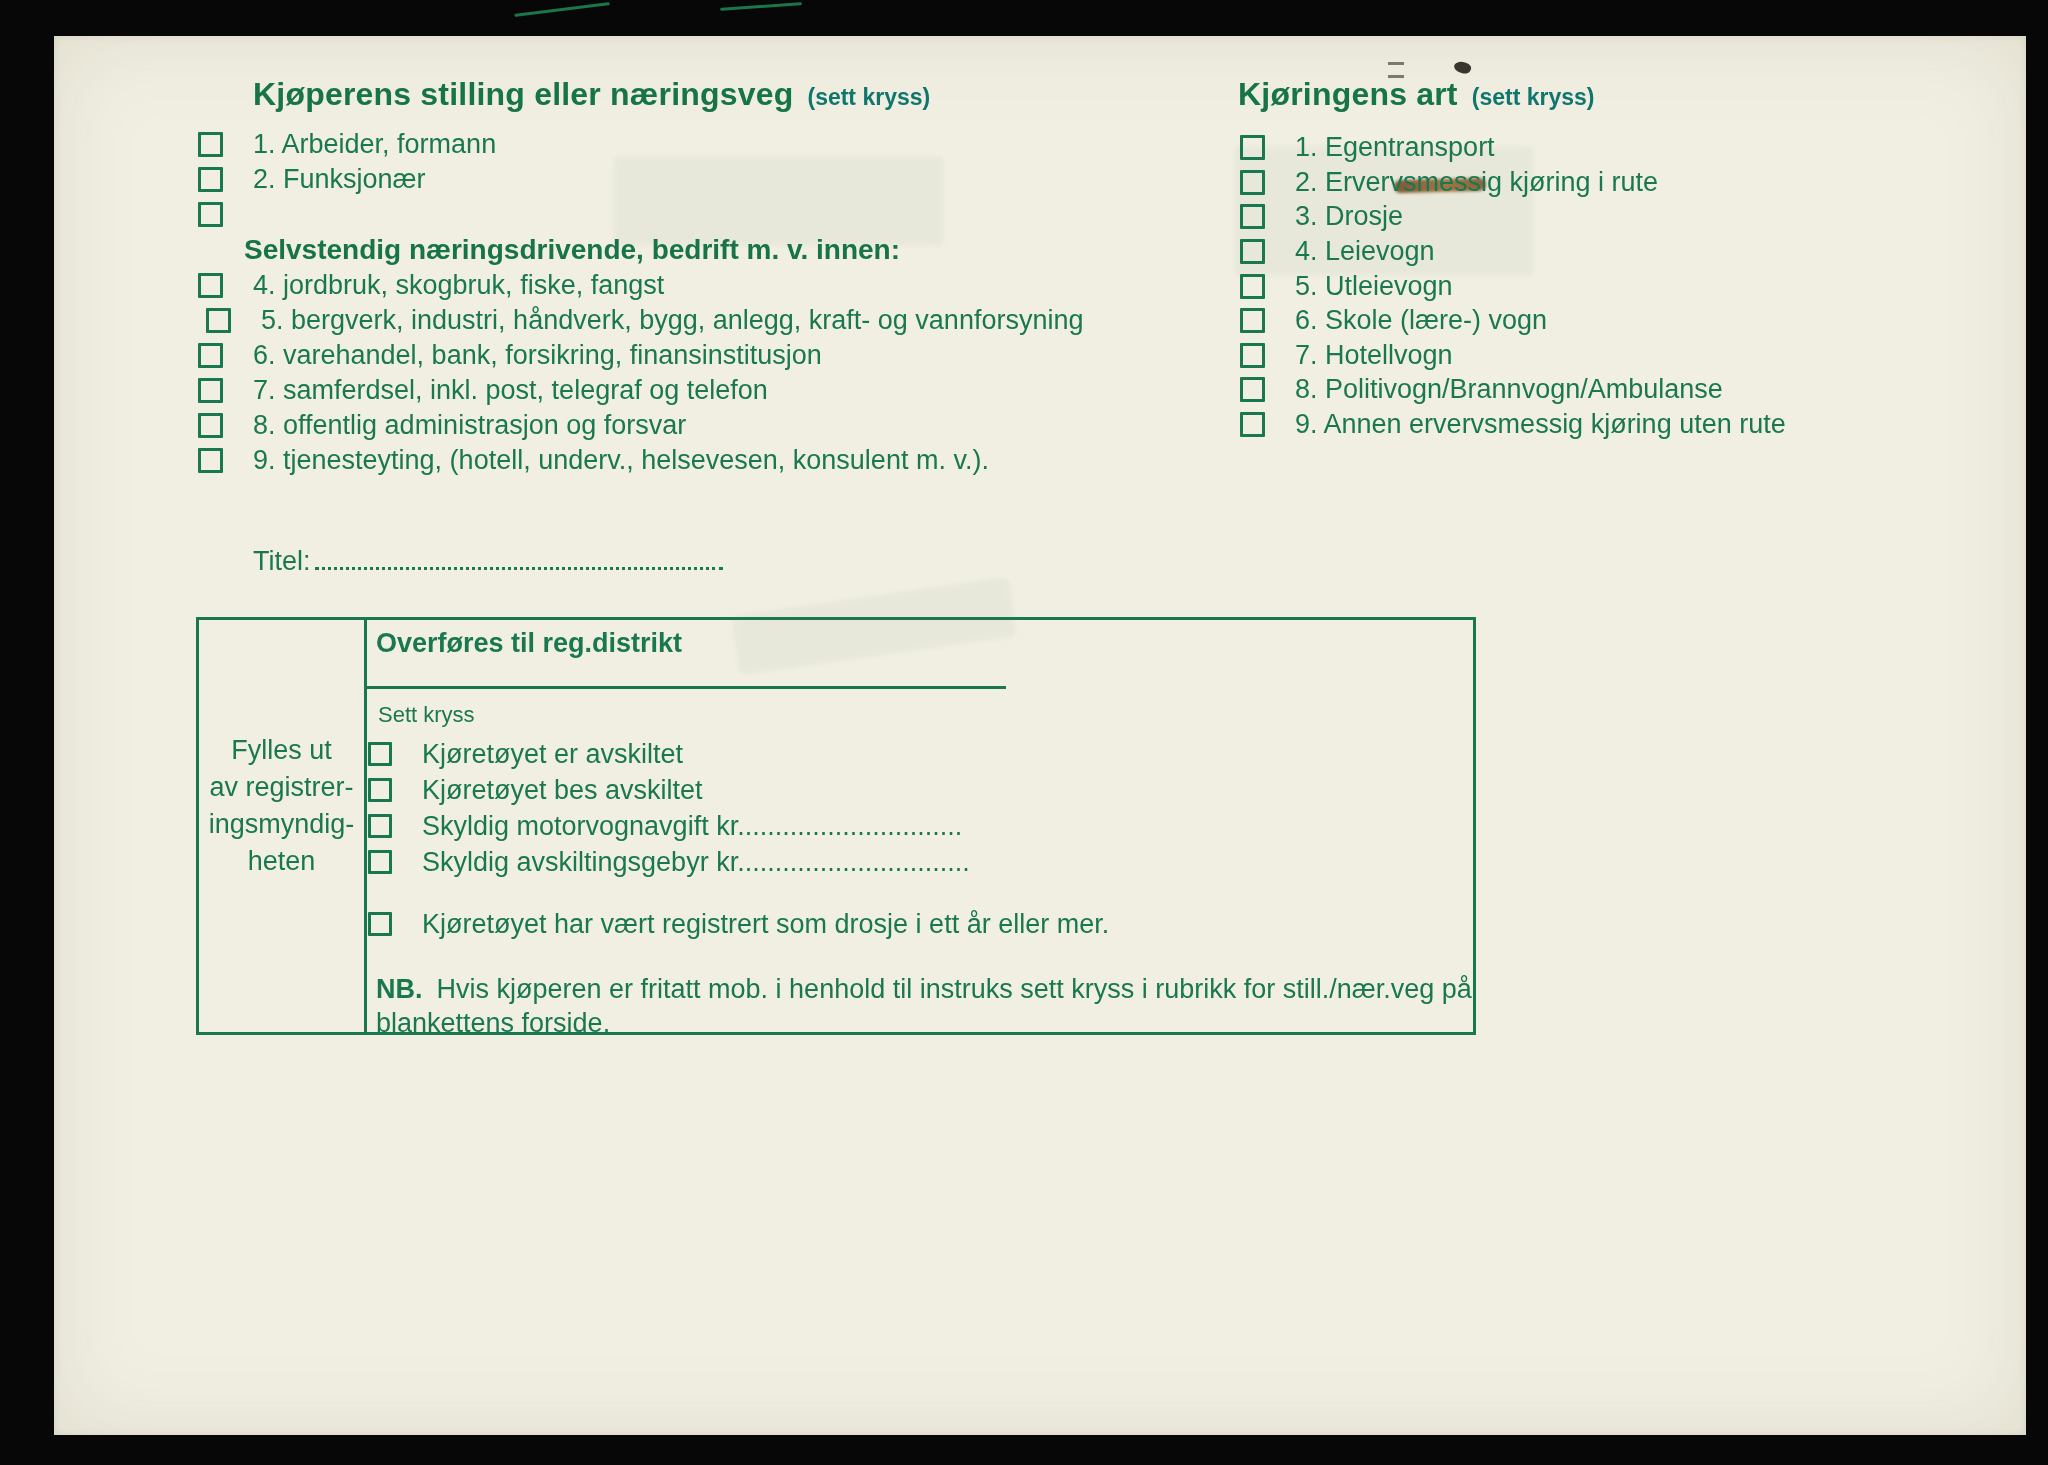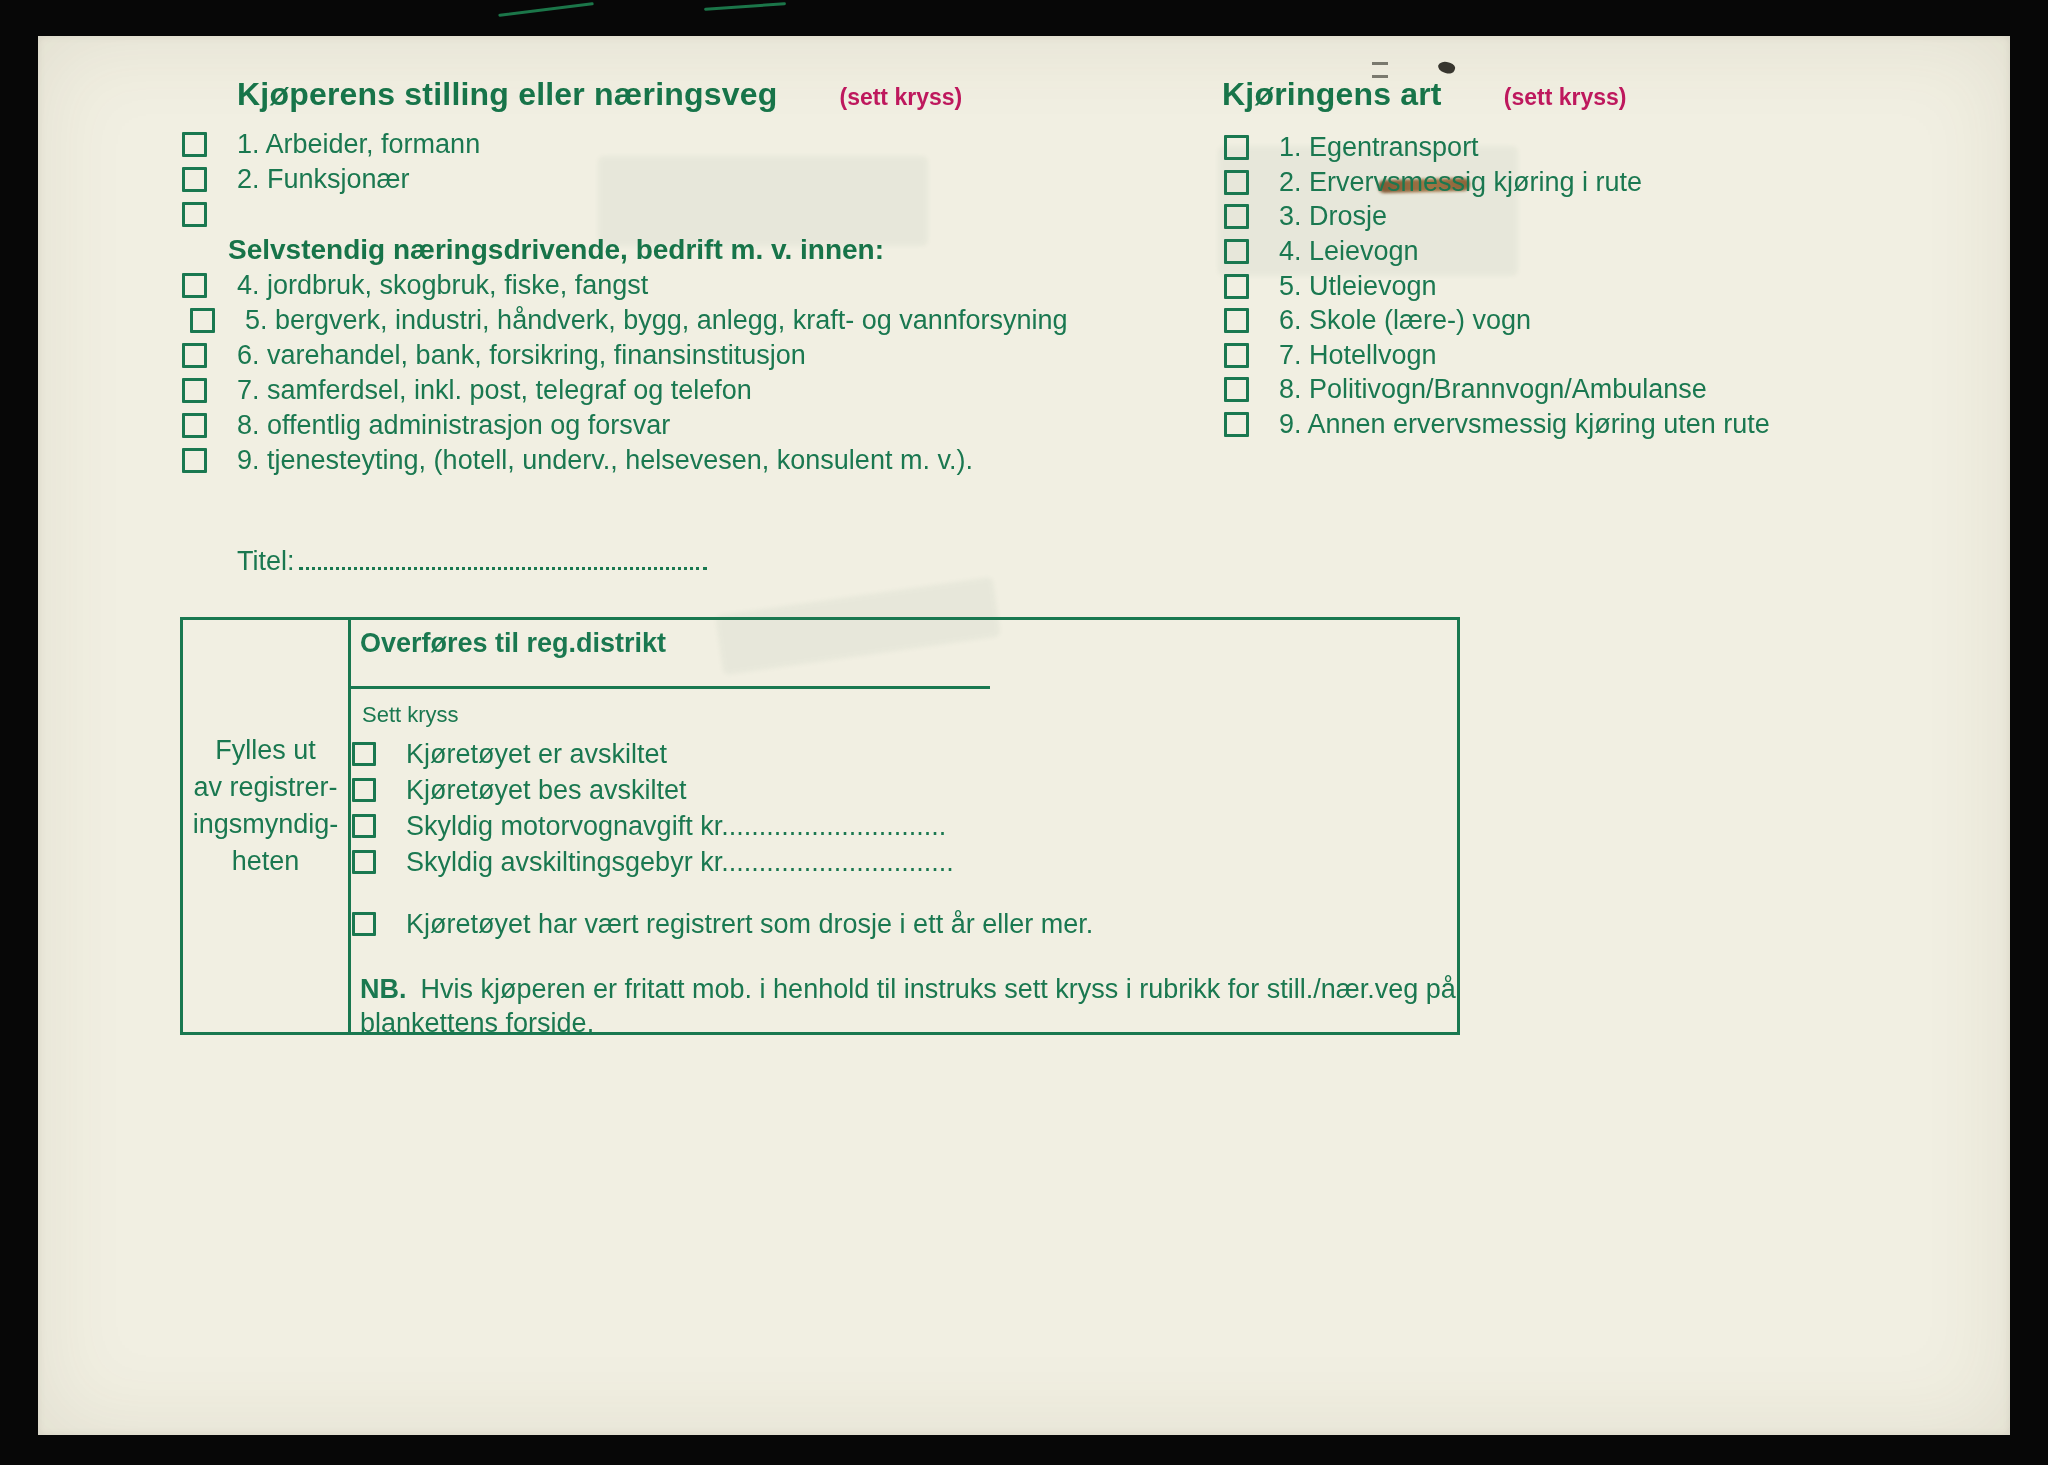--- a/index.html
+++ b/index.html
@@ -3,38 +3,38 @@
 <meta charset="utf-8">
 <style>
   html, body {
     margin: 0; padding: 0;
     width: 2048px; height: 1465px;
     background: #070707;
     overflow: hidden;
     font-family: "Liberation Sans", sans-serif;
   }
   .scan {
-    position: absolute; left: 0; top: 0;
+    position: absolute; left: 16px; top: 0;
     width: 1685px; height: 1465px;
     background: #070707;
   }
   .paper {
     position: absolute; left: 38px; top: 36px;
     width: 1972px; height: 1399px;
     background: #f1efe2;
     box-shadow: inset 0 0 90px rgba(90,80,40,0.10), inset 0 0 8px rgba(0,0,0,0.08);
   }
 
   
   .sec-head {
     position: absolute; display: flex; align-items: baseline; gap: 14px;
     white-space: nowrap;
   }
   .sec-head .main { font-size: 32px; font-weight: bold; color: #177449; letter-spacing: 0.2px; }
-  .sec-head .note { font-size: 23px; font-weight: bold; color: #be185d; margin-left: 48px; }
+  .sec-head .note { font-size: 23px; font-weight: bold; color: #0f766e; }
 
   
   .row {
     position: absolute; display: flex; align-items: center; gap: 30px;
     height: 32px; white-space: nowrap;
   }
   .cb {
     width: 25px; height: 25px; box-sizing: border-box;
     border: 3px solid #1a7850; background: transparent;
     display: inline-block; border-radius: 1px; flex: 0 0 auto;

